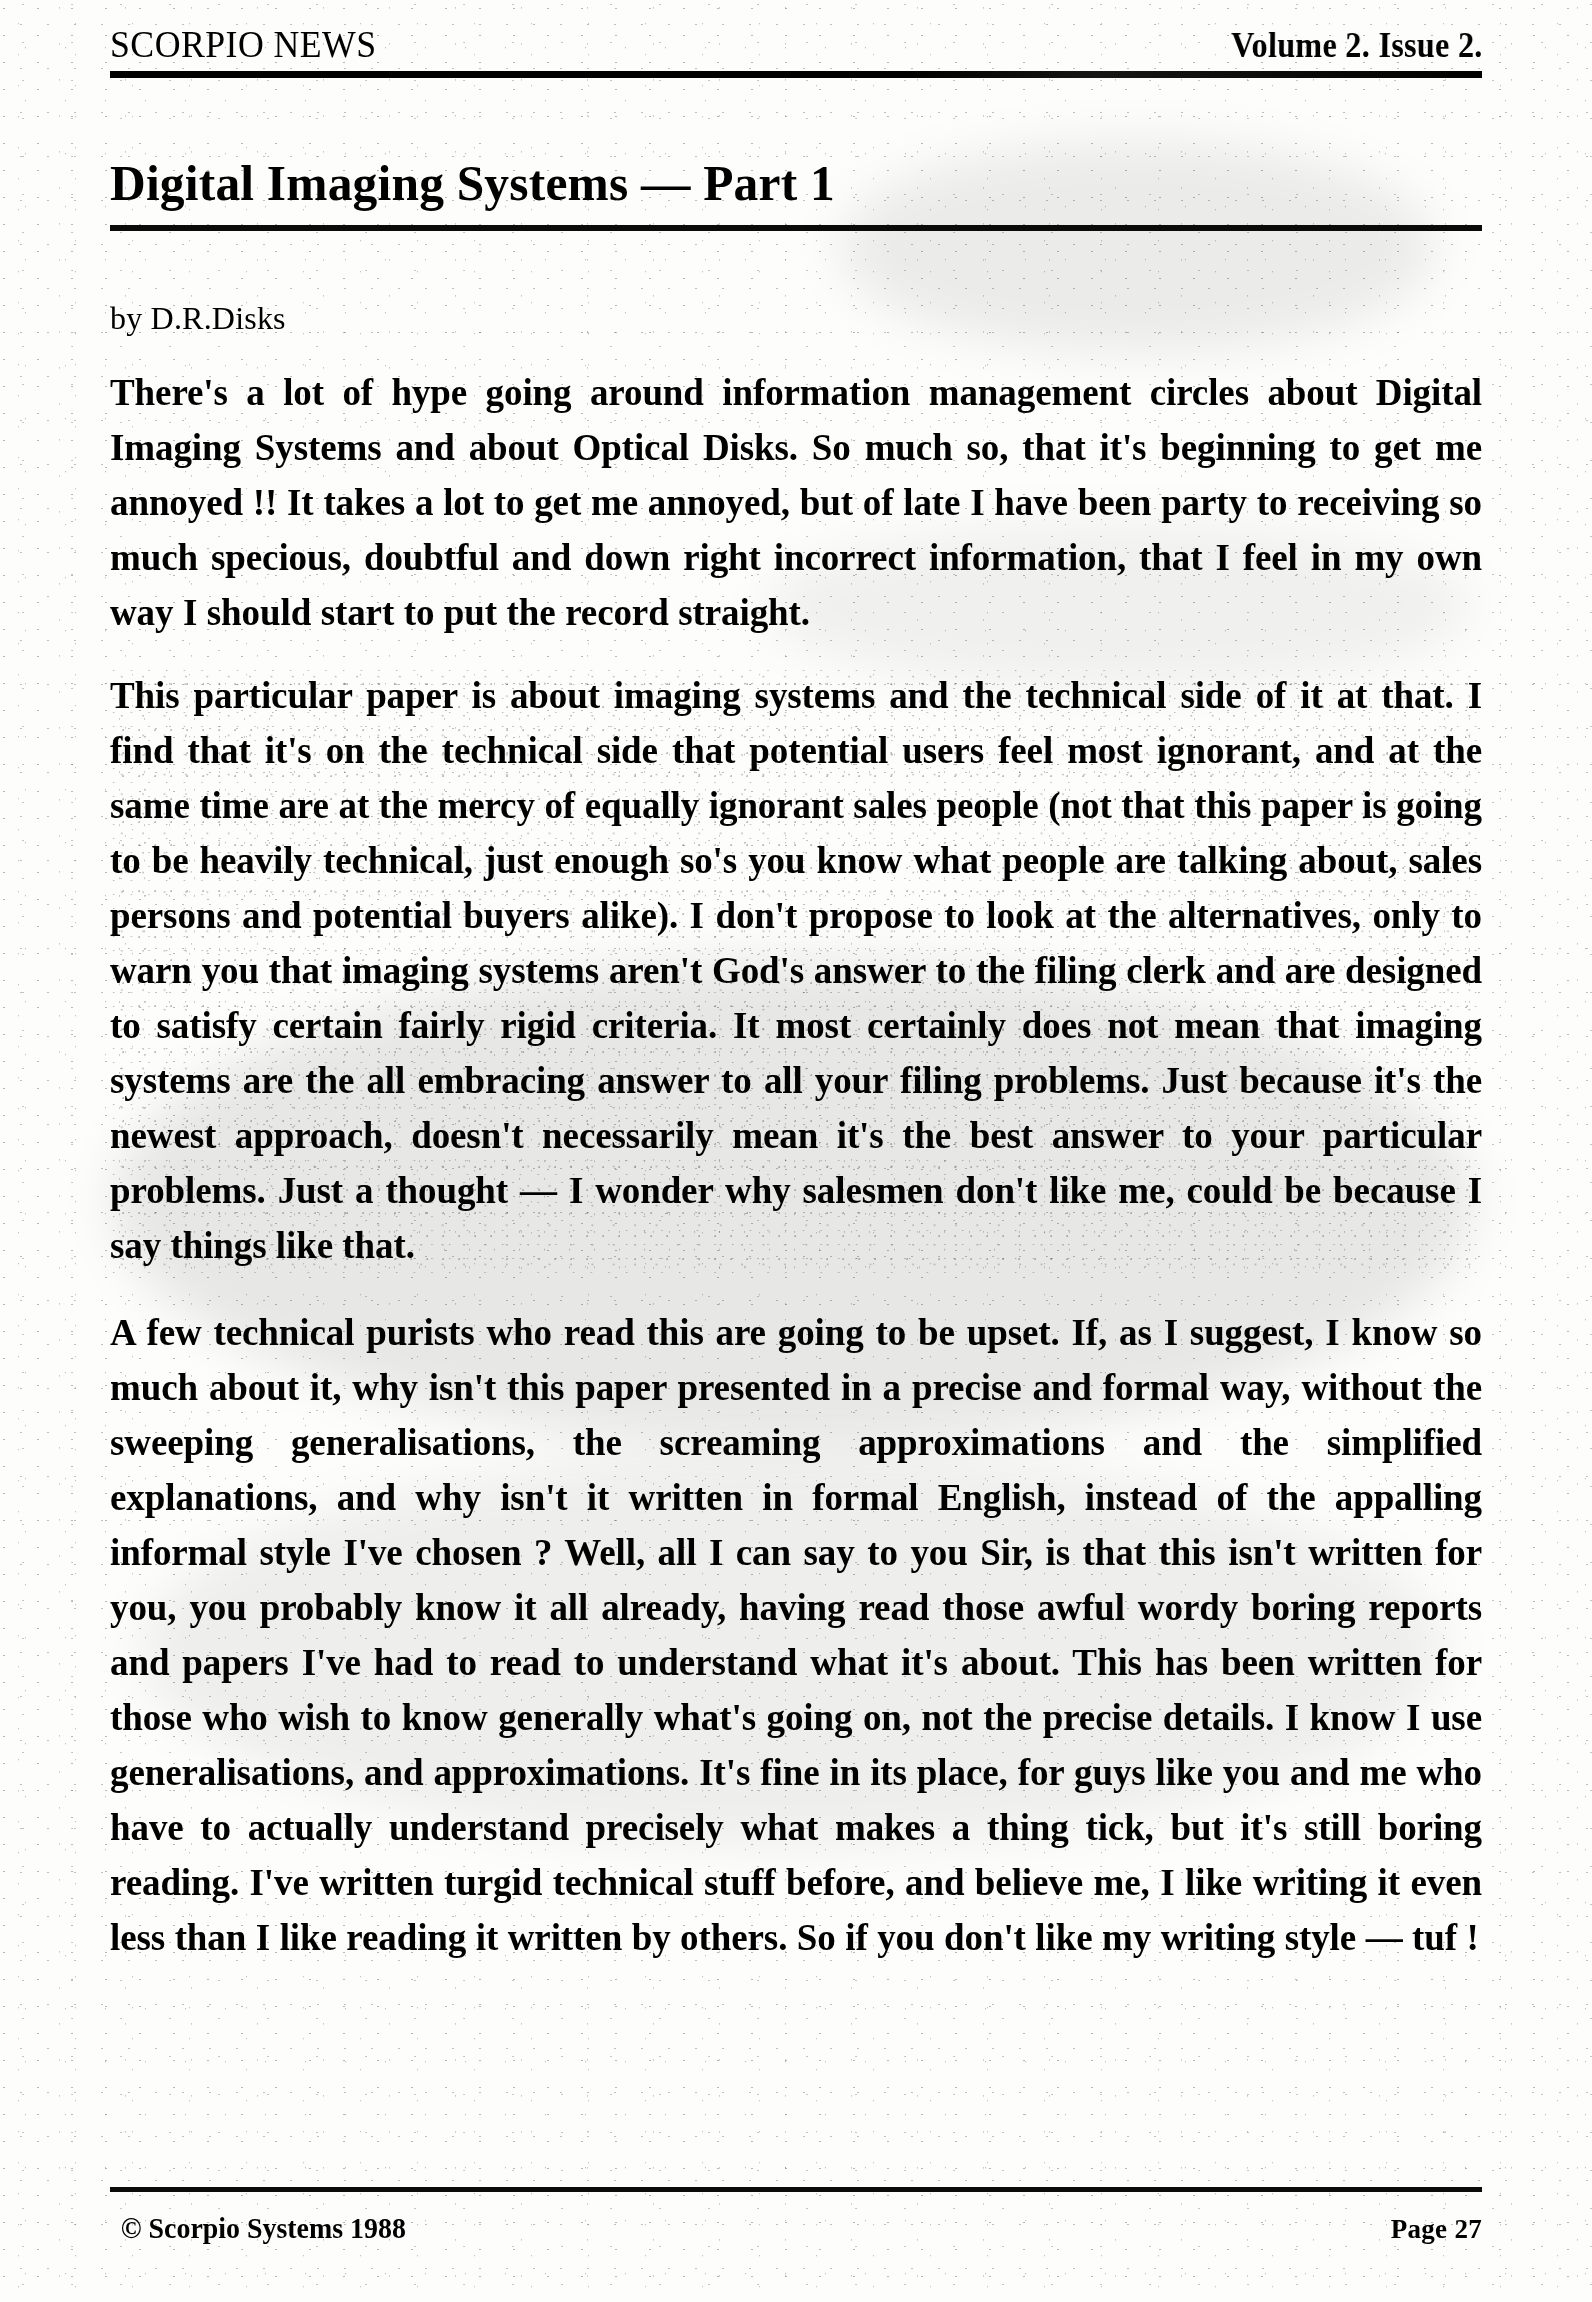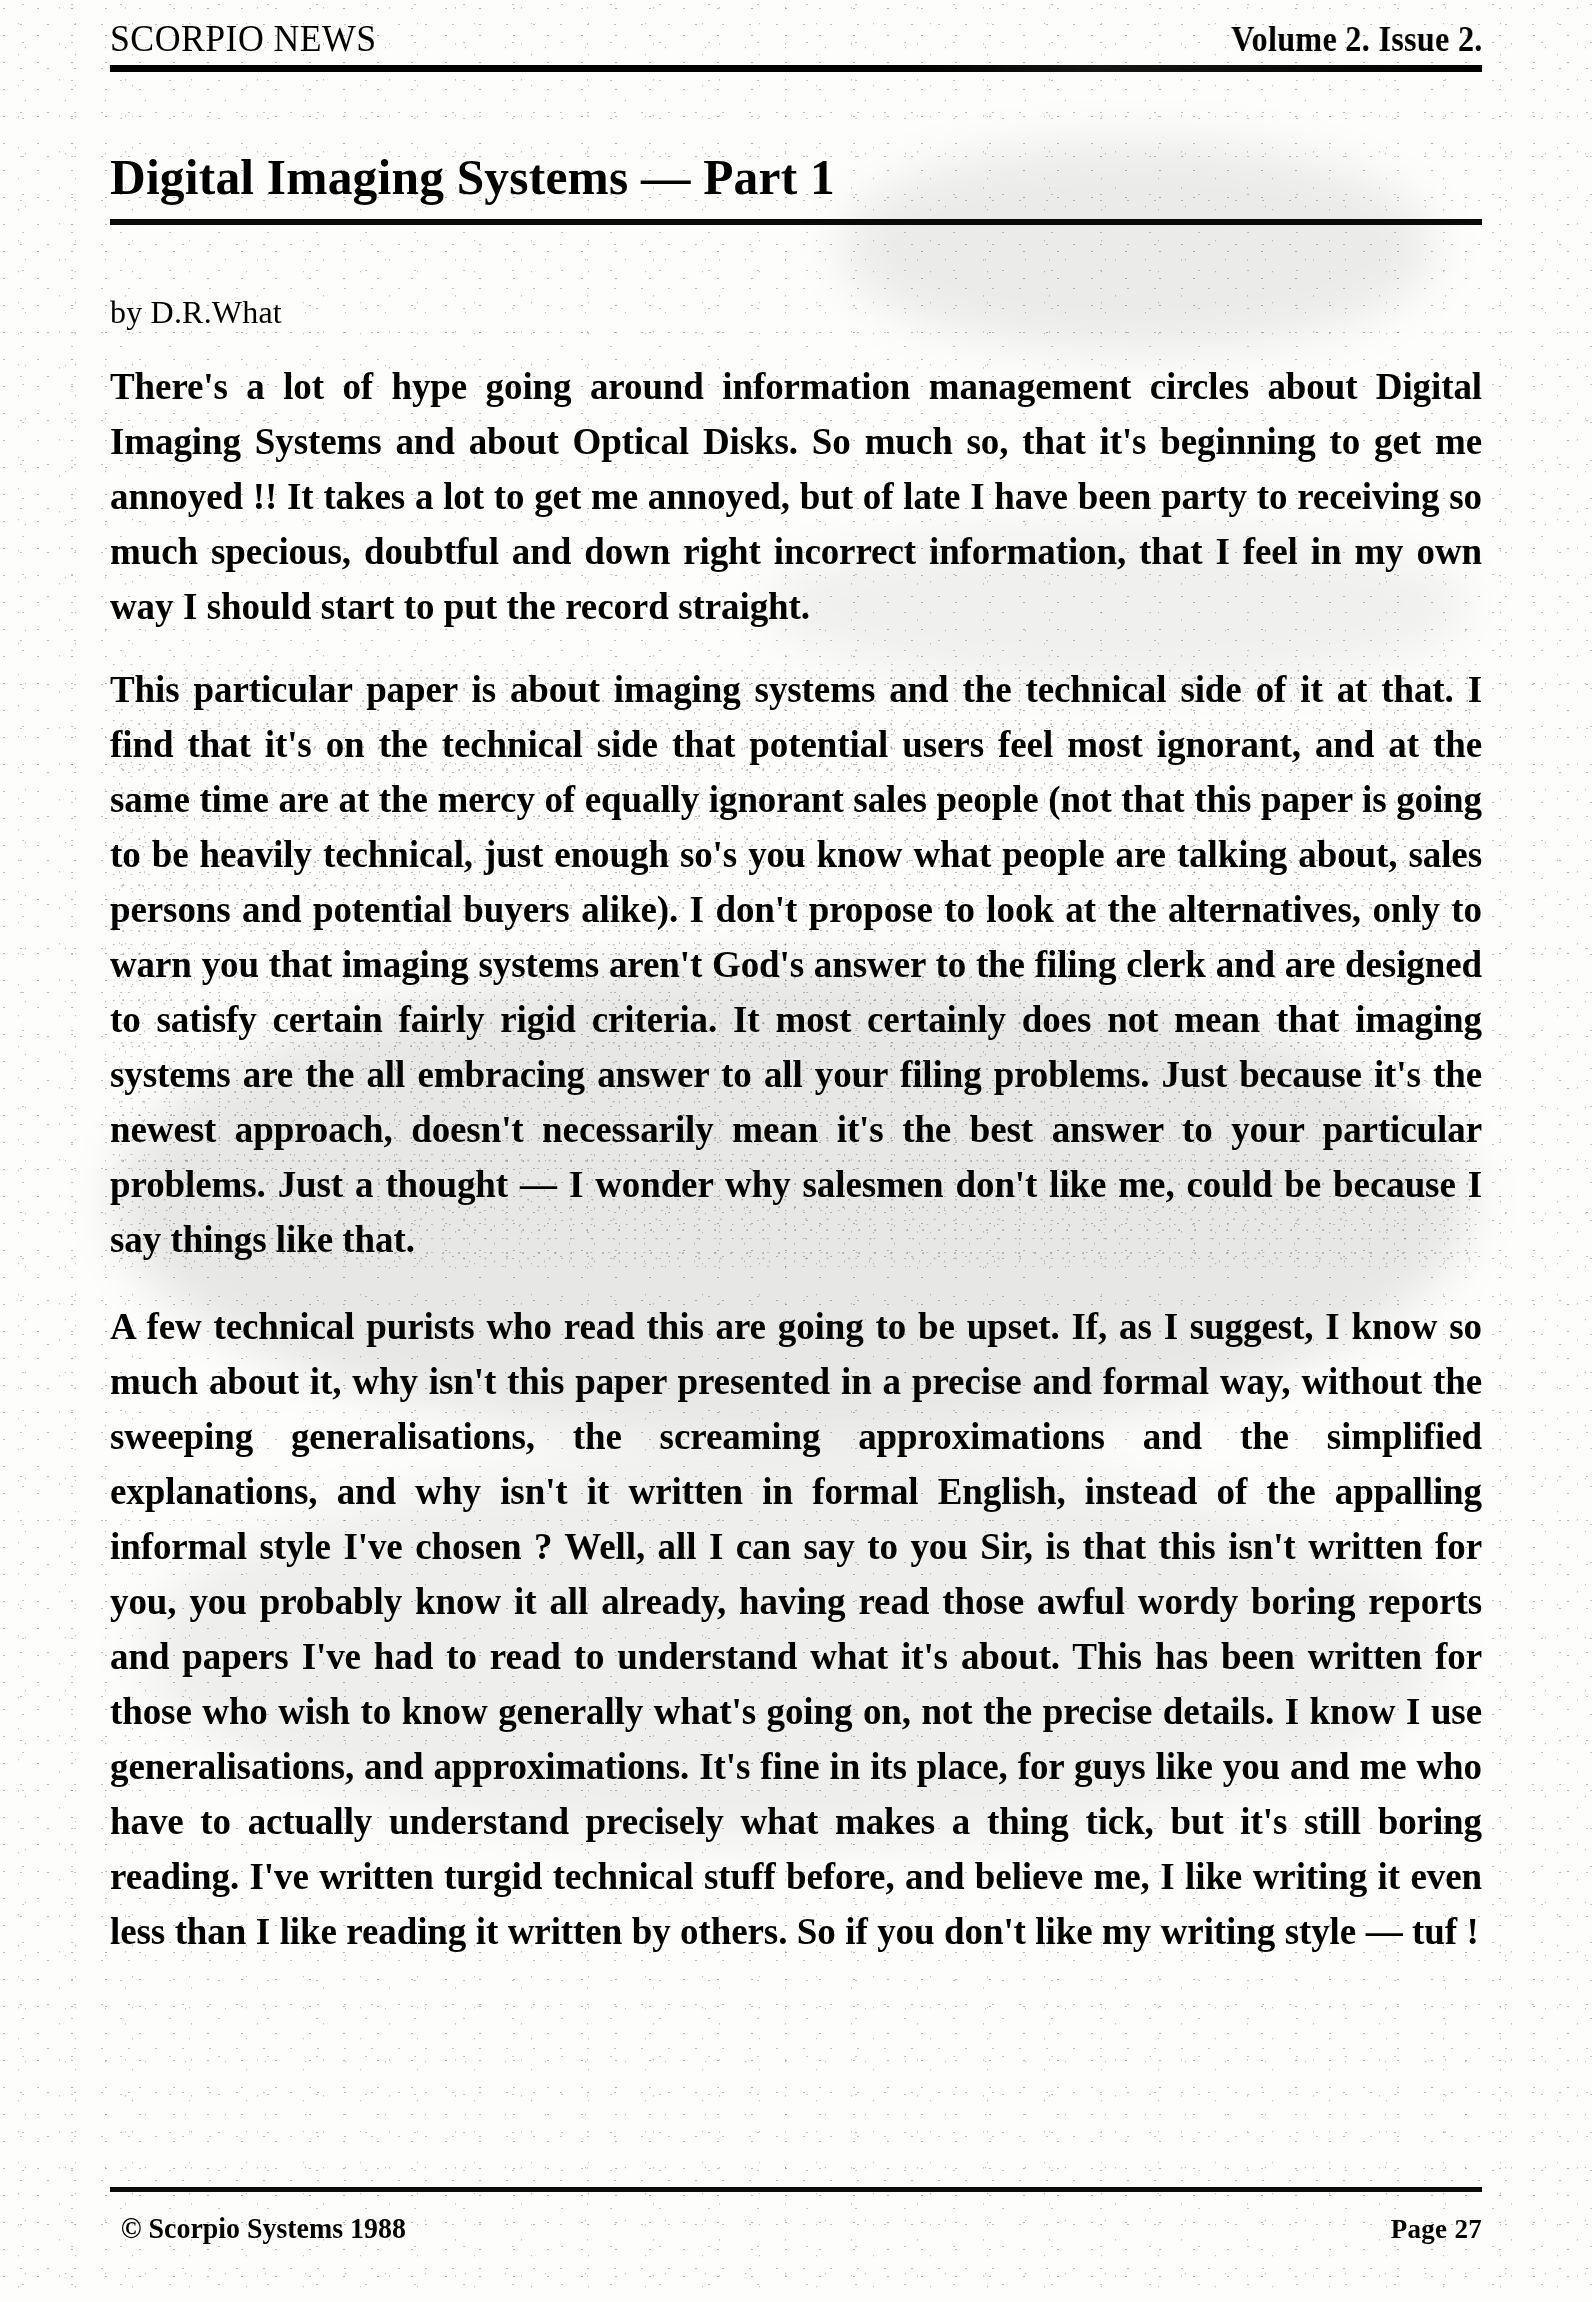--- a/index.html
+++ b/index.html
@@ -44,21 +44,21 @@
     border-radius: 50%;
     filter: blur(24px);
   }
 
   
   .masthead {
     position: relative;
     display: flex;
     justify-content: space-between;
     align-items: flex-end;
-    padding-top: 16px;
+    padding-top: 22px;
   }
   .masthead-left {
     font-size: 38px;
     letter-spacing: 0.5px;
     font-weight: 400;
     transform: scaleX(.94);
     transform-origin: left bottom;
   }
   .masthead-right {
     font-size: 35px;
@@ -203,21 +203,21 @@
     <div class="masthead-left">SCORPIO NEWS</div>
     <div class="masthead-right">Volume 2. Issue 2.</div>
   </div>
   <div class="rule-head"></div>
 
   <div class="title-block">
     <div class="article-title">Digital Imaging Systems  —  Part 1</div>
     <div class="title-rule"></div>
   </div>
 
-  <div class="byline">by D.R.What</div>
+  <div class="byline">by D.R.Disks</div>
 
   <div class="semi-degraded">
     <p class="body first">There's a lot of hype going around information management circles about Digital Imaging Systems and about Optical Disks. So much so, that it's beginning to get me annoyed !! It takes a lot to get me annoyed, but of late I have been party to receiving so much specious, doubtful and down right incorrect information, that I feel in my own way I should start to put the record straight.</p>
   </div>
 
 
   <div class="degraded">
     <p class="body first">This particular paper is about imaging systems and the technical side of it at that. I find that it's on the technical side that potential users feel most ignorant, and at the same time are at the mercy of equally ignorant sales people (not that this paper is going to be heavily technical, just enough so's you know what people are talking about, sales persons and potential buyers alike). I don't propose to look at the alternatives, only to warn you that imaging systems aren't God's answer to the filing clerk and are designed to satisfy certain fairly rigid criteria. It most certainly does not mean that imaging systems are the all embracing answer to all your filing problems. Just because it's the newest approach, doesn't necessarily mean it's the best answer to your particular problems. Just a thought — I wonder why salesmen don't like me, could be because I say things like that.</p>
     <div class="band-noise"></div>
   </div>

